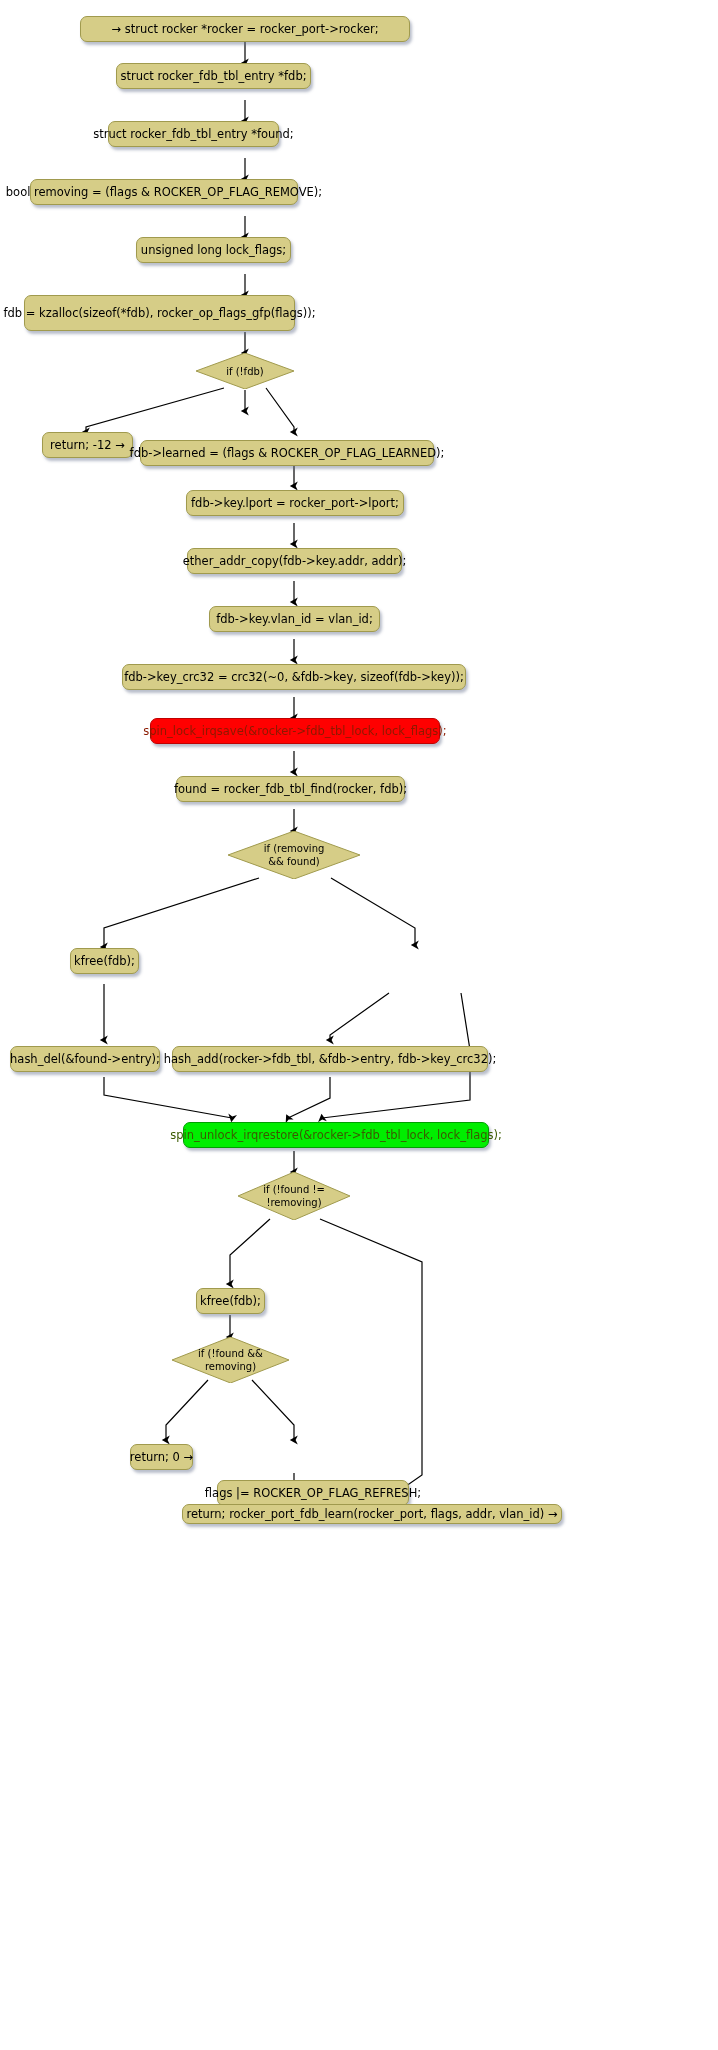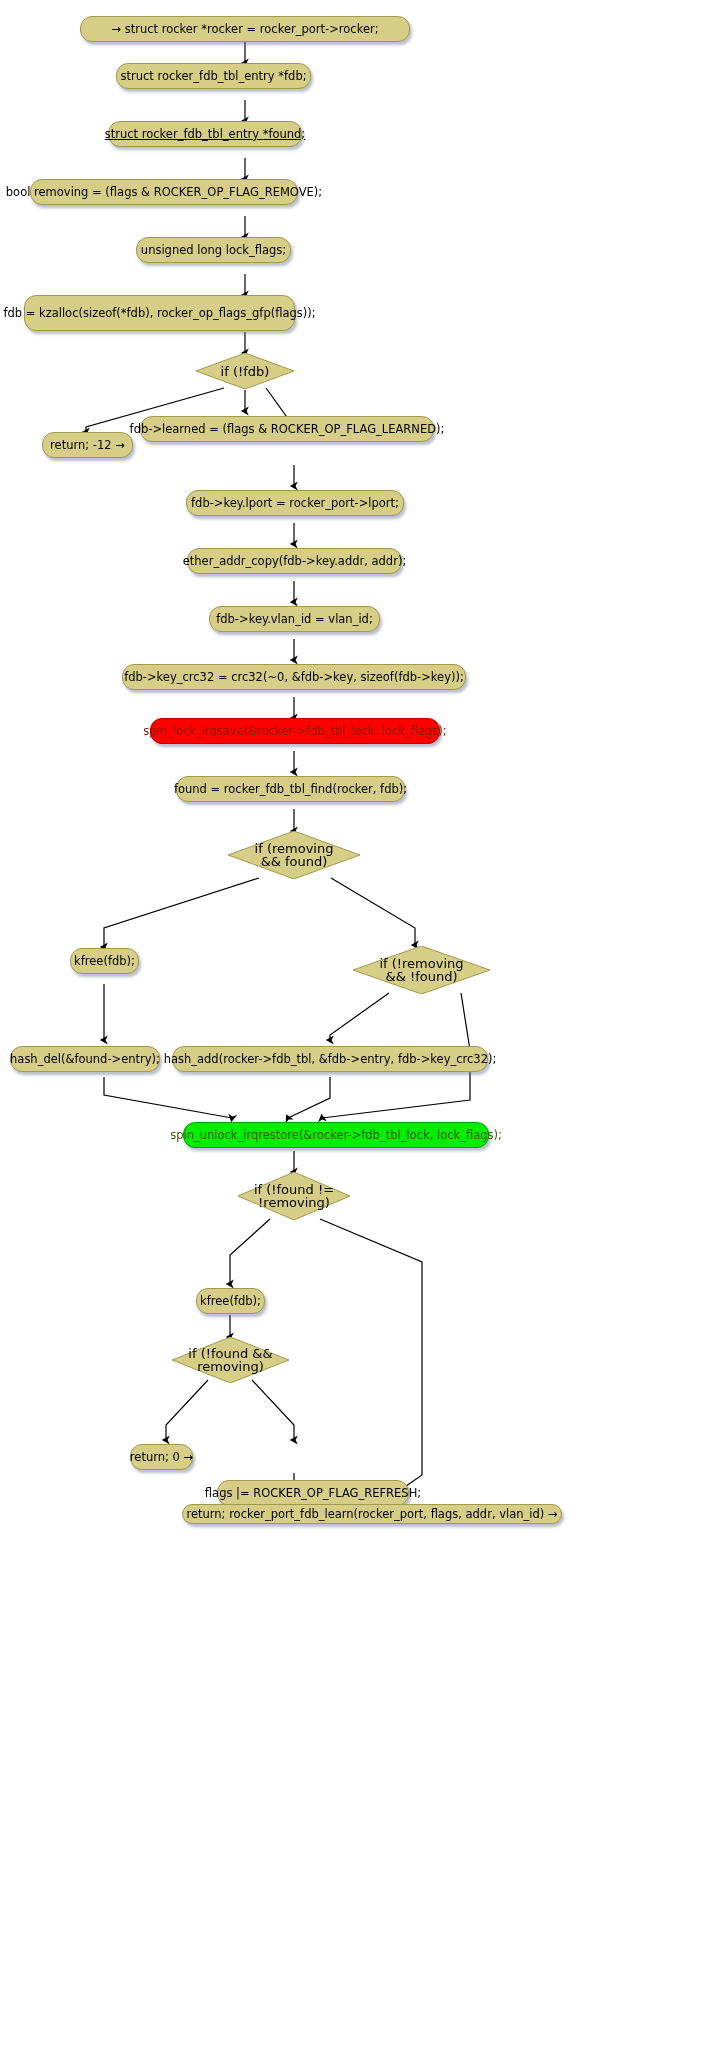--- a/index.html
+++ b/index.html
@@ -4,30 +4,30 @@
 <style>
   html,body{margin:0;padding:0;background:#ffffff;}
   body{width:718px;height:2050px;position:relative;
        font-family:"DejaVu Sans","Liberation Sans",sans-serif;}
   #canvas{position:relative;width:718px;height:2050px;overflow:hidden;}
   svg#edges{position:absolute;left:0;top:0;width:718px;height:2050px;pointer-events:none;}
 
   .node{position:absolute;box-sizing:border-box;display:flex;align-items:center;
         justify-content:center;text-align:center;z-index:3;}
 
-  .act{background:#d6cd87;border:1px solid #a09a4e;border-radius:12px;
+  .act{background:#d6cd87;border:1px solid #a09a4e;border-radius:7px;
        color:#000000;font-size:11.5px;line-height:13px;white-space:nowrap;
        padding:5px 8px;box-shadow:2px 3px 3px rgba(100,110,140,0.45);}
 
   .act.red{background:#ff0000;border-color:#c00000;color:#8b1a00;}
   .act.green{background:#00ee00;border-color:#00a000;color:#3a5a00;}
 
   .diamond{background:transparent;border:none;box-shadow:none;}
   .diamond .dshape{position:absolute;left:0;top:0;width:100%;height:100%;z-index:1;}
-  .diamond .dlabel{position:relative;z-index:2;font-size:13px;line-height:13px;
+  .diamond .dlabel{position:relative;z-index:2;font-size:10px;line-height:13px;
                    color:#000;white-space:pre-line;text-align:center;}
 </style>
 </head>
 <body>
 
 <div id="canvas">
 
   <svg id="edges" viewBox="0 0 718 2050">
     <defs>
       <marker id="ah" markerWidth="10" markerHeight="10" refX="5" refY="4.2" orient="auto" markerUnits="userSpaceOnUse">
@@ -78,38 +78,38 @@
       <path d="M252,1380 L294,1425 L294,1440"></path>
 
       <path d="M294,1473 L294,1492 L268,1500"></path>
     </g>
   </svg>
 
   <div class="node act" style="left:80px;top:16px;width:330px;height:26px;">→ struct rocker *rocker = rocker_port-&gt;rocker;</div>
 
   <div class="node act" style="left:116px;top:63px;width:195px;height:26px;">struct rocker_fdb_tbl_entry *fdb;</div>
 
-  <div class="node act" style="left:108px;top:121px;width:194px;height:26px;text-decoration:underline;">struct rocker_fdb_tbl_entry *found;</div>
+  <div class="node act" style="left:108px;top:121px;width:171px;height:26px;">struct rocker_fdb_tbl_entry *found;</div>
 
   <div class="node act" style="left:30px;top:179px;width:268px;height:26px;">bool removing = (flags &amp; ROCKER_OP_FLAG_REMOVE);</div>
 
   <div class="node act" style="left:136px;top:237px;width:155px;height:26px;">unsigned long lock_flags;</div>
 
   <div class="node act" style="left:24px;top:295px;width:271px;height:36px;">fdb = kzalloc(sizeof(*fdb), rocker_op_flags_gfp(flags));</div>
 
   <div class="node diamond" style="left:196px;top:353px;width:98px;height:36px;">
     <svg class="dshape" viewBox="0 0 98 36" preserveAspectRatio="none">
       <polygon points="49,0 98,18 49,36 0,18" fill="#d6cd87" stroke="#a09a4e" stroke-width="1"></polygon>
     </svg>
     <span class="dlabel">if (!fdb)</span>
   </div>
 
   <div class="node act" style="left:42px;top:432px;width:91px;height:26px;">return; -12 →</div>
 
-  <div class="node act" style="left:140px;top:416px;width:294px;height:26px;">fdb-&gt;learned = (flags &amp; ROCKER_OP_FLAG_LEARNED);</div>
+  <div class="node act" style="left:140px;top:440px;width:294px;height:26px;">fdb-&gt;learned = (flags &amp; ROCKER_OP_FLAG_LEARNED);</div>
 
   <div class="node act" style="left:186px;top:490px;width:218px;height:26px;">fdb-&gt;key.lport = rocker_port-&gt;lport;</div>
 
   <div class="node act" style="left:187px;top:548px;width:215px;height:26px;">ether_addr_copy(fdb-&gt;key.addr, addr);</div>
 
   <div class="node act" style="left:209px;top:606px;width:171px;height:26px;">fdb-&gt;key.vlan_id = vlan_id;</div>
 
   <div class="node act" style="left:122px;top:664px;width:344px;height:26px;">fdb-&gt;key_crc32 = crc32(~0, &amp;fdb-&gt;key, sizeof(fdb-&gt;key));</div>
 
   <div class="node act" style="left:176px;top:776px;width:229px;height:26px;">found = rocker_fdb_tbl_find(rocker, fdb);</div>
@@ -119,27 +119,20 @@
   <div class="node diamond" style="left:228px;top:831px;width:132px;height:48px;">
     <svg class="dshape" viewBox="0 0 132 48" preserveAspectRatio="none">
       <polygon points="66,0 132,24 66,48 0,24" fill="#d6cd87" stroke="#a09a4e" stroke-width="1"></polygon>
     </svg>
     <span class="dlabel">if (removing
 &amp;&amp; found)</span>
   </div>
 
   <div class="node act" style="left:70px;top:948px;width:69px;height:26px;">kfree(fdb);</div>
 
-  <div class="node diamond" style="left:353px;top:946px;width:137px;height:48px;">
-    <svg class="dshape" viewBox="0 0 137 48" preserveAspectRatio="none">
-      <polygon points="68.5,0 137,24 68.5,48 0,24" fill="#d6cd87" stroke="#a09a4e" stroke-width="1"></polygon>
-    </svg>
-    <span class="dlabel">if (!removing
-&amp;&amp; !found)</span>
-  </div>
 
   <div class="node act" style="left:10px;top:1046px;width:150px;height:26px;">hash_del(&amp;found-&gt;entry);</div>
 
   <div class="node act" style="left:172px;top:1046px;width:316px;height:26px;">hash_add(rocker-&gt;fdb_tbl, &amp;fdb-&gt;entry, fdb-&gt;key_crc32);</div>
 
   <div class="node act green" style="left:142px;top:1122px;width:306px;height:26px;margin-left:41px;">spin_unlock_irqrestore(&amp;rocker-&gt;fdb_tbl_lock, lock_flags);</div>
 
   <div class="node diamond" style="left:238px;top:1172px;width:112px;height:48px;">
     <svg class="dshape" viewBox="0 0 112 48" preserveAspectRatio="none">
       <polygon points="56,0 112,24 56,48 0,24" fill="#d6cd87" stroke="#a09a4e" stroke-width="1"></polygon>

